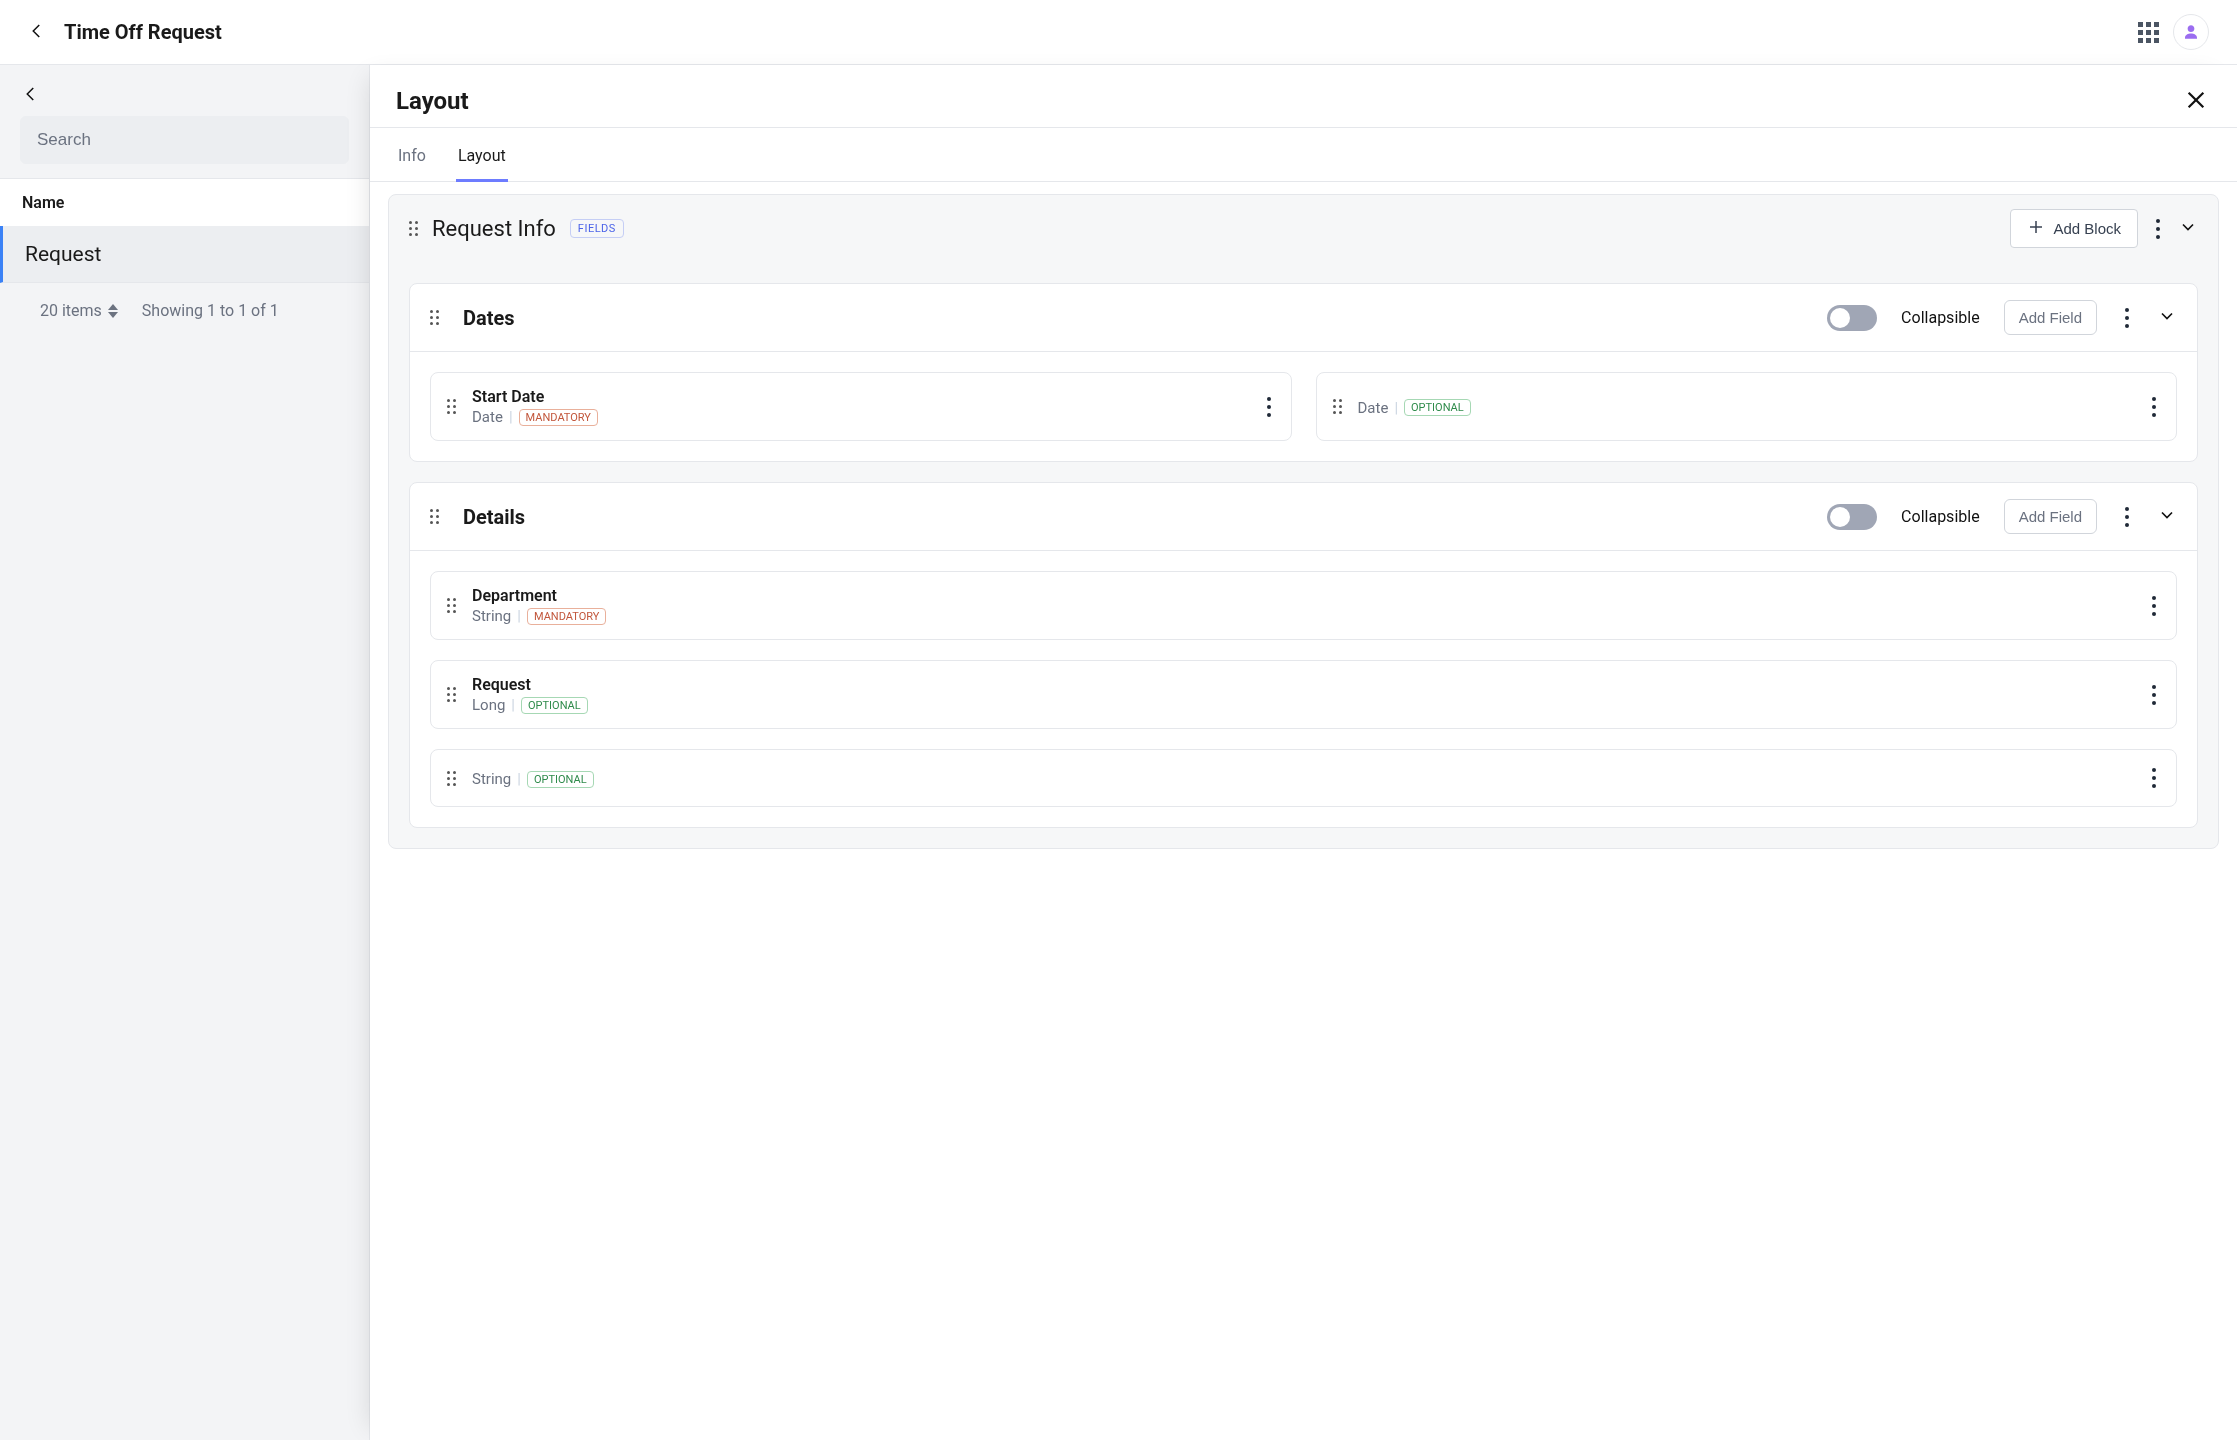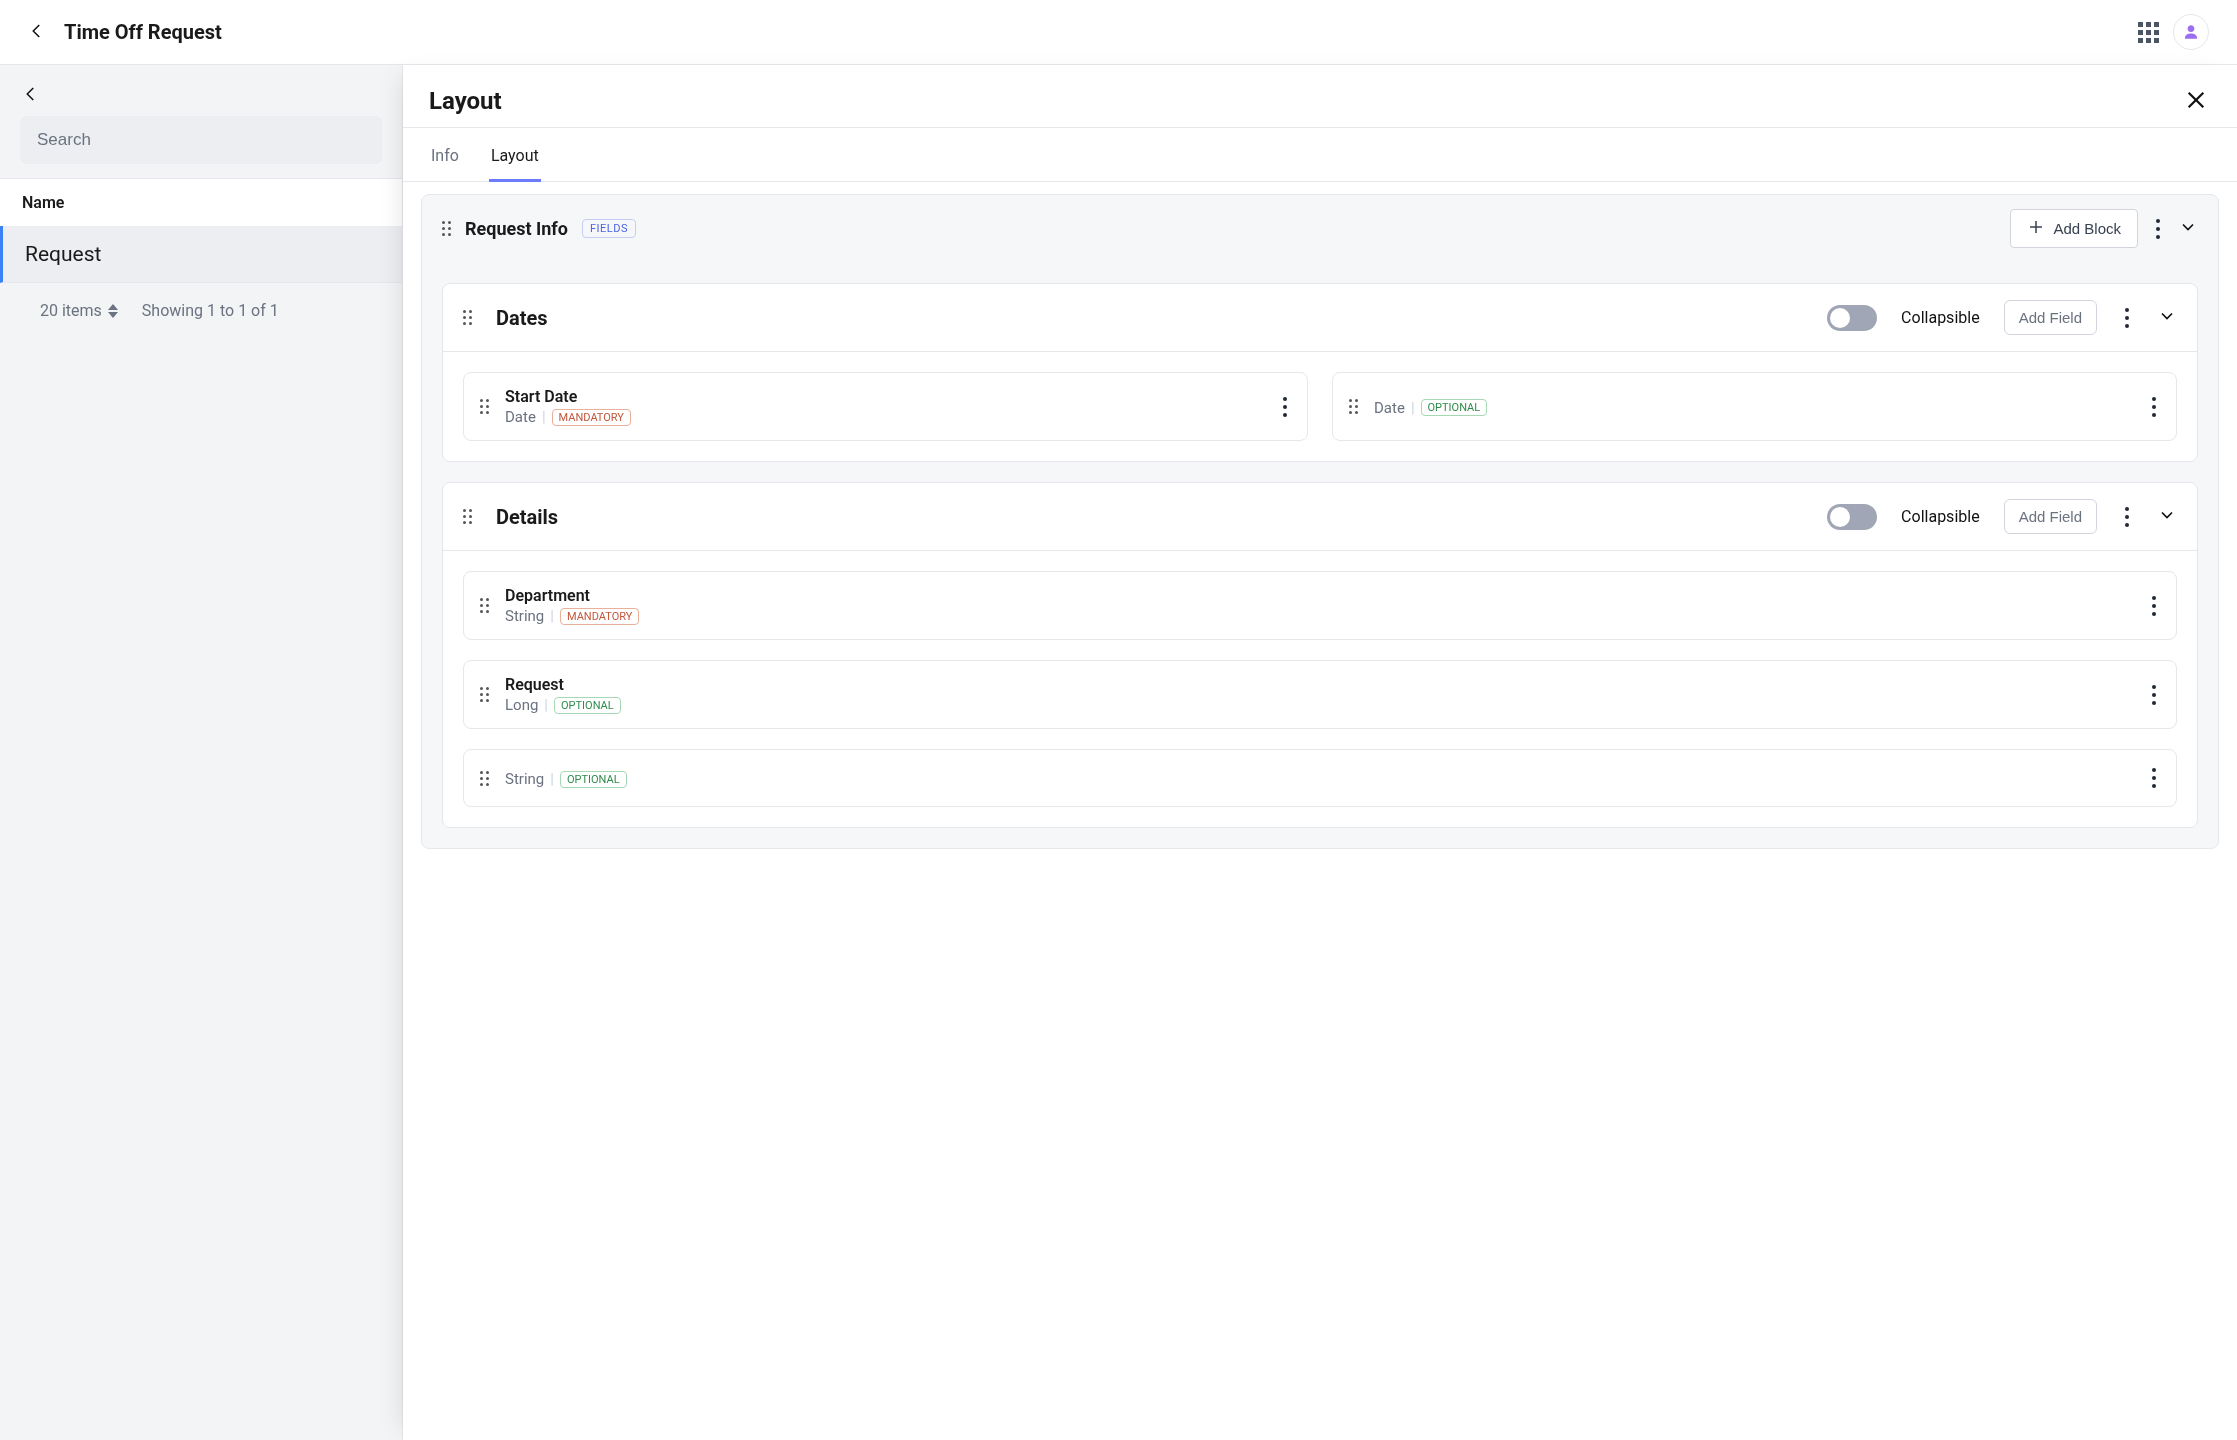--- a/index.html
+++ b/index.html
@@ -57,21 +57,21 @@
     .avatar-circle svg { fill: #9b6df0; }
 
     
     .body-wrap {
       display: flex;
       min-height: calc(100vh - 65px);
     }
 
     
     .sidebar {
-      width: 403px;
+      width: 370px;
       background: #f3f4f6;
       border-right: 1px solid #e5e7eb;
       flex-shrink: 0;
       display: flex;
       flex-direction: column;
     }
     .sidebar-top {
       padding: 12px 20px 0 20px;
     }
     .sidebar-back-row {
@@ -181,22 +181,22 @@
     }
     .drag-handle {
       display: grid;
       grid-template-columns: repeat(2, 3px);
       grid-template-rows: repeat(3, 3px);
       gap: 3px;
       cursor: grab;
     }
     .drag-handle span { background:#555; width:3px; height:3px; border-radius:50%; }
     .block-title {
-      font-size: 18px;
-      font-weight: 700;
+      font-size: 22px;
+      font-weight: 400;
     }
     .badge-fields {
       font-size: 11px;
       color: #4b63e8;
       border: 1px solid #c5cef5;
       padding: 2px 7px;
       border-radius: 4px;
       letter-spacing: 0.5px;
     }
     .block-head-spacer { flex:1; }

